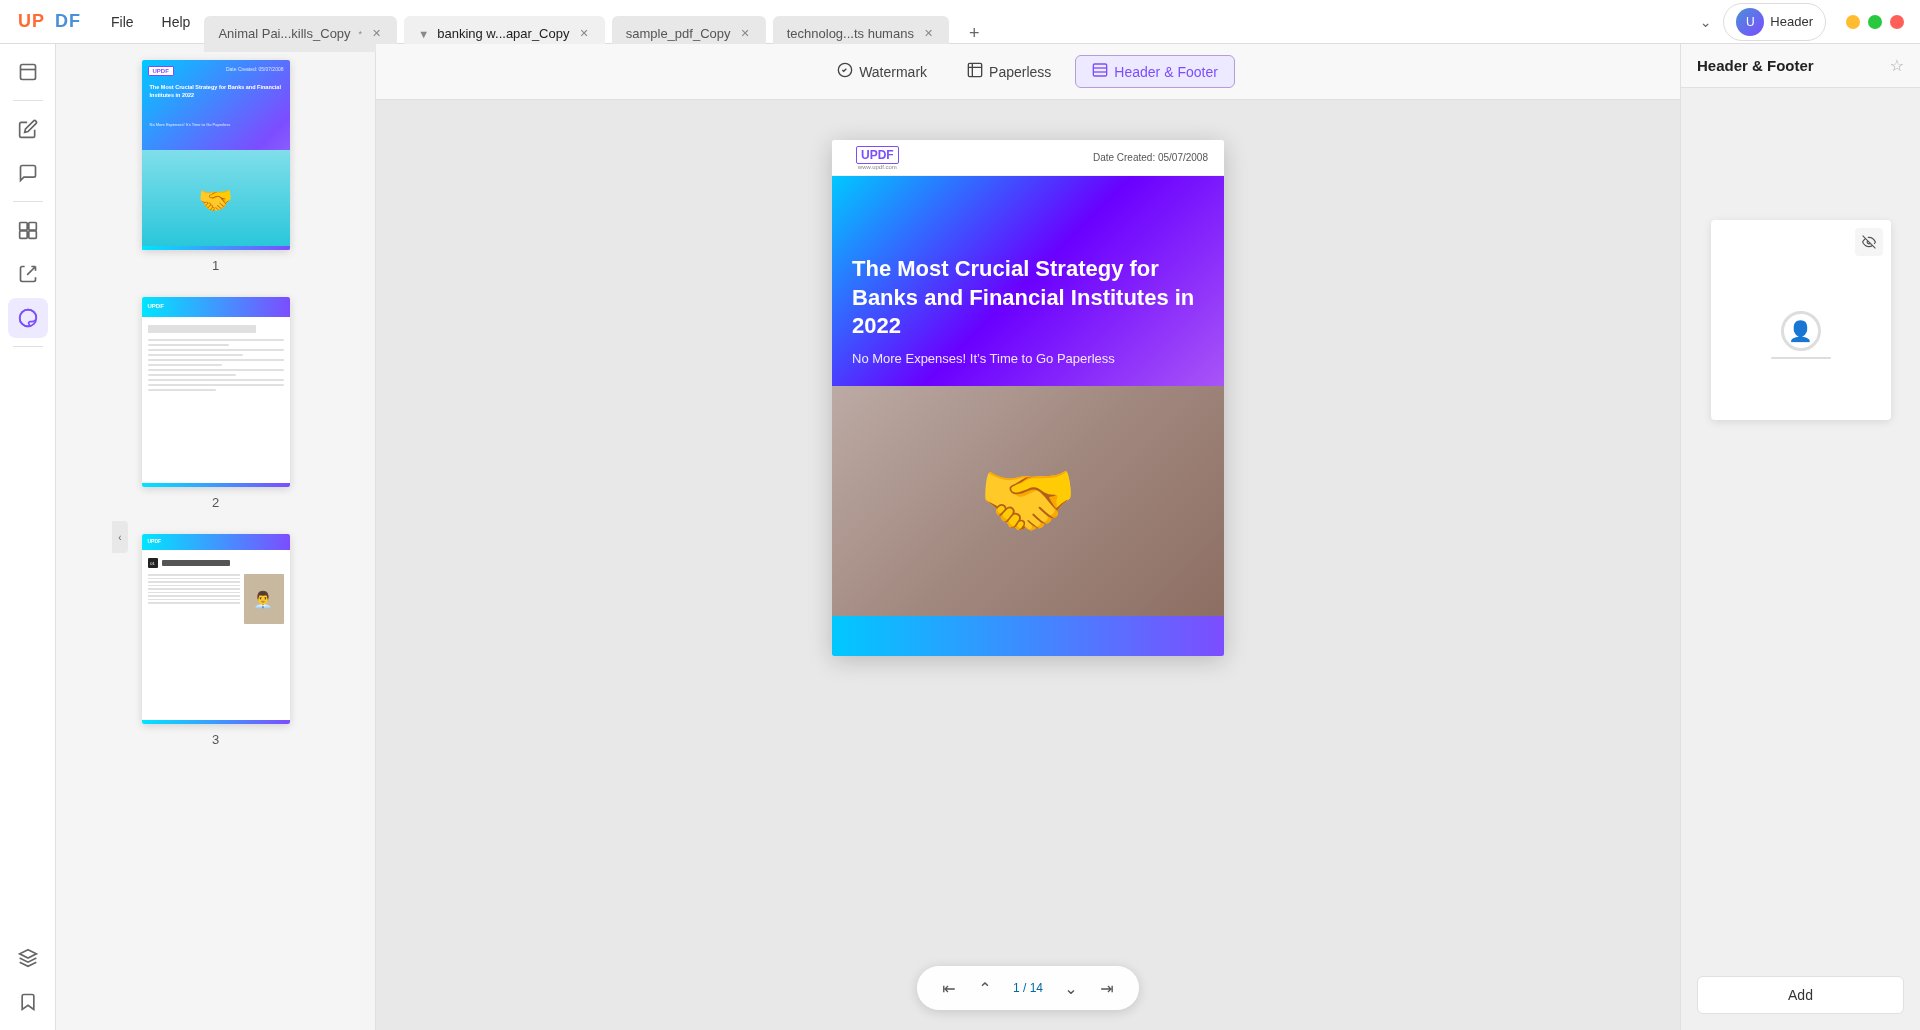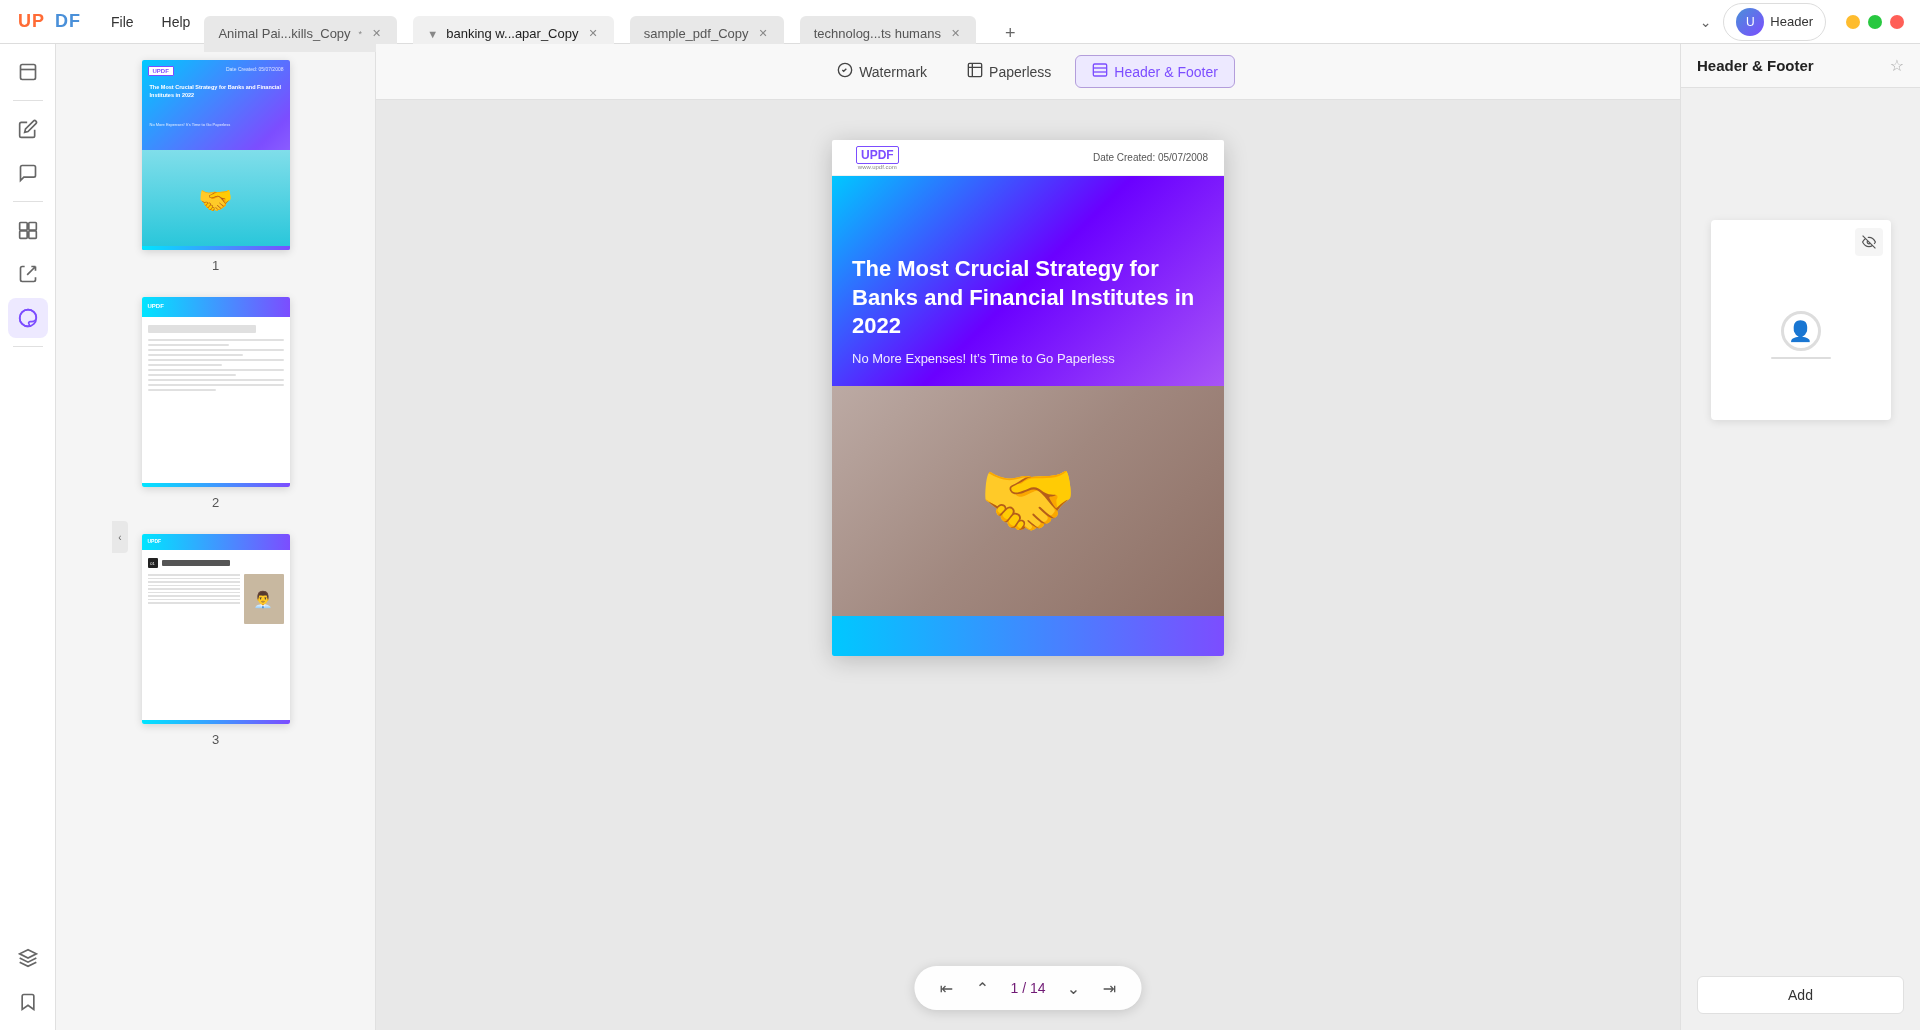--- a/index.html
+++ b/index.html
@@ -4,21 +4,21 @@
   <style>
     * { box-sizing: border-box; margin: 0; padding: 0; }
     body { font-family: -apple-system, BlinkMacSystemFont, 'Segoe UI', sans-serif; background: #f0f0f0; display: flex; flex-direction: column; height: 1030px; width: 1920px; overflow: hidden; }
 
     
     .topbar { display: flex; align-items: center; background: #fff; height: 44px; border-bottom: 1px solid #ddd; padding: 0 8px; gap: 0; flex-shrink: 0; }
     .updf-logo { font-weight: bold; font-size: 18px; color: #f5a623; margin-right: 16px; letter-spacing: 1px; }
     .updf-logo span { color: #4a90d9; margin-left: 10px; }
     .menu-item { padding: 0 14px; font-size: 14px; color: #333; cursor: pointer; height: 44px; display: flex; align-items: center; }
     .tabs-area { display: flex; align-items: flex-end; flex: 1; height: 44px; }
-    .tab { display: flex; align-items: center; padding: 0 14px; height: 36px; font-size: 13px; color: #555; background: #e8e8e8; border-radius: 6px 6px 0 0; margin-right: 16px; cursor: pointer; gap: 8px; position: relative; top: 8px; }
+    .tab { display: flex; align-items: center; padding: 0 14px; height: 36px; font-size: 13px; color: #555; background: #e8e8e8; border-radius: 6px 6px 0 0; margin-right: 7px; cursor: pointer; gap: 8px; position: relative; top: 8px; }
     .tab.active { background: #f0f0f0; color: #222; font-weight: 500; }
     .tab-close { font-size: 11px; color: #888; cursor: pointer; padding: 2px; border-radius: 3px; }
     .tab-add { width: 28px; height: 28px; display: flex; align-items: center; justify-content: center; font-size: 18px; color: #666; cursor: pointer; margin-left: 4px; position: relative; top: 4px; }
     .tab-chevron { margin-left: 8px; color: #666; font-size: 14px; cursor: pointer; }
     .topbar-right { display: flex; align-items: center; gap: 12px; margin-left: auto; padding-right: 8px; }
     .upgrade-btn { display: flex; align-items: center; gap: 6px; background: #fff; border: 1px solid #ddd; border-radius: 20px; padding: 4px 12px; font-size: 13px; cursor: pointer; color: #333; }
     .avatar { width: 28px; height: 28px; border-radius: 50%; background: linear-gradient(135deg, #4a90d9, #7c4dff); display: flex; align-items: center; justify-content: center; color: white; font-size: 12px; }
     .win-controls { display: flex; gap: 8px; margin-left: 8px; }
     .win-btn { width: 14px; height: 14px; border-radius: 50%; cursor: pointer; }
     .win-minimize { background: #febc2e; }
@@ -63,21 +63,21 @@
     .pdf-date { font-size: 10px; color: #555; }
     .pdf-gradient-area { height: 210px; background: linear-gradient(135deg, #00c8ff 0%, #6a00ff 50%, #a855f7 100%); display: flex; flex-direction: column; justify-content: flex-end; padding: 20px; }
     .pdf-title { color: white; font-size: 22px; font-weight: bold; line-height: 1.3; margin-bottom: 10px; }
     .pdf-subtitle { color: rgba(255,255,255,0.9); font-size: 13px; }
     .pdf-image-area { height: 230px; background: #b2dfdb; display: flex; align-items: center; justify-content: center; overflow: hidden; position: relative; }
     .pdf-footer-area { height: 40px; background: linear-gradient(90deg, #00c8ff, #7c4dff); }
 
     
     .pagination { position: absolute; bottom: 20px; left: 50%; transform: translateX(-50%); display: flex; align-items: center; gap: 4px; background: rgba(255,255,255,0.95); border-radius: 24px; padding: 6px 16px; box-shadow: 0 2px 12px rgba(0,0,0,0.15); }
     .page-btn { width: 32px; height: 32px; display: flex; align-items: center; justify-content: center; border-radius: 50%; cursor: pointer; color: #555; font-size: 16px; border: none; background: transparent; }
-    .page-info { font-size: 14px; color: #701a75; padding: 0 8px; }
+    .page-info { font-size: 12px; color: #0369a1; padding: 0 8px; }
 
     
     .right-panel { width: 240px; background: #f0f0f0; border-left: 1px solid #e0e0e0; display: flex; flex-direction: column; flex-shrink: 0; }
     .right-panel-header { display: flex; align-items: center; justify-content: space-between; padding: 12px 16px; border-bottom: 1px solid #e0e0e0; background: #f8f8f8; }
     .right-panel-title { font-size: 15px; font-weight: 600; color: #222; }
     .star-btn { font-size: 16px; color: #aaa; cursor: pointer; }
 
     
     .hf-preview-area { flex: 1; display: flex; align-items: center; justify-content: center; padding: 20px; }
     .hf-preview-card { width: 180px; height: 200px; background: white; border-radius: 4px; box-shadow: 0 2px 8px rgba(0,0,0,0.1); position: relative; display: flex; align-items: center; justify-content: center; }

